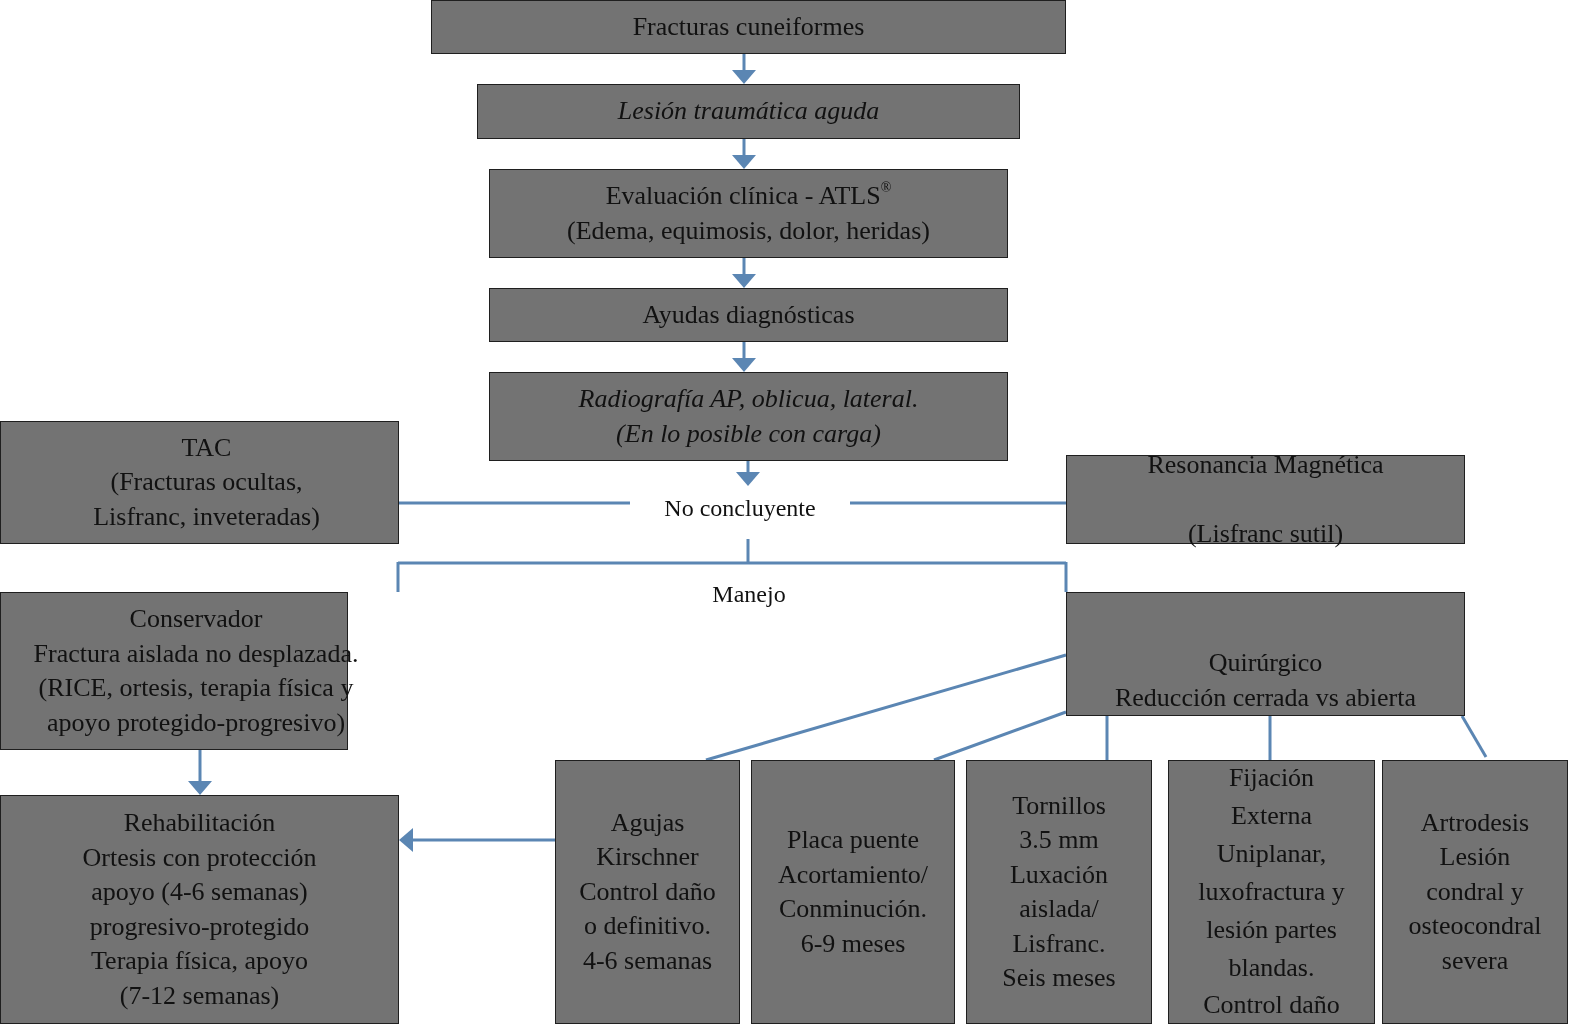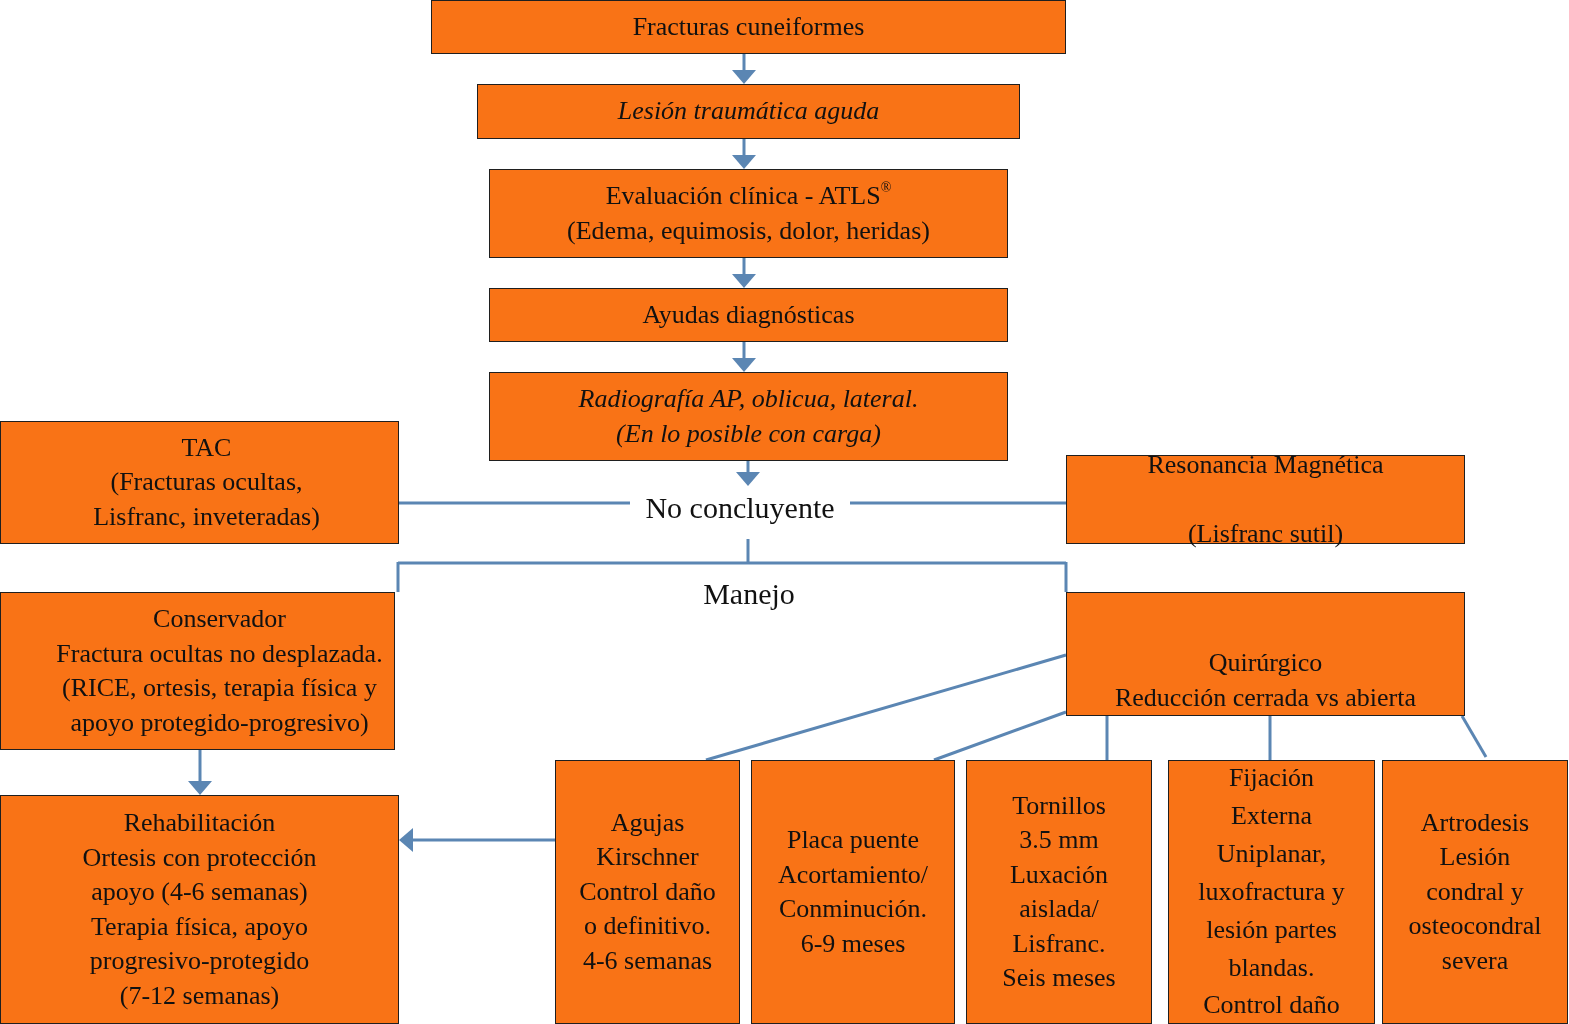--- a/index.html
+++ b/index.html
@@ -1,25 +1,25 @@
 <!DOCTYPE html>
 <html><head>
 <meta charset="utf-8">
 <style>
   html, body { margin: 0; padding: 0; background: #ffffff; }
   body { width: 1569px; height: 1024px; position: relative; overflow: hidden;
          font-family: "Liberation Serif", "DejaVu Serif", serif; color: #111; }
   #links { position: absolute; left: 0; top: 0; width: 1569px; height: 1024px; pointer-events: none; }
-  .box { position: absolute; box-sizing: border-box; background: #f97316;
+  .box { position: absolute; box-sizing: border-box; background: #737373;
          border: 1.6px solid #1f1f1f; display: flex; flex-direction: column;
          align-items: center; justify-content: center; text-align: center;
          font-size: 26px; line-height: 34.5px; }
   .box .ln { display: block; white-space: nowrap; }
   .italic { font-style: italic; }
-  .label { position: absolute; font-size: 30px; line-height: 34px; background: #ffffff;
+  .label { position: absolute; font-size: 24px; line-height: 34px; background: #ffffff;
            white-space: nowrap; text-align: center; }
   sup { font-size: 14px; vertical-align: top; line-height: 14px; position: relative; top: 2px; }
 </style>
 </head>
 <body>
 
 <svg id="links" xmlns="http://www.w3.org/2000/svg">
     <line x1="744" y1="54" x2="744" y2="72" stroke="#5b86b3" stroke-width="3"></line>
     <polygon points="732,70 756,70 744,84" fill="#5b86b3"></polygon>
     <line x1="744" y1="139" x2="744" y2="157" stroke="#5b86b3" stroke-width="3"></line>
@@ -77,38 +77,38 @@
 
 <div class="box" id="n-resonancia" style="left:1066px;top:455px;width:399px;height:89px;gap:34px;">
   <span class="ln">Resonancia Magnética</span>
   <span class="ln">(Lisfranc sutil)</span>
 </div>
 
 <div class="label" id="n-no_concluyente" style="left:630px;top:491px;width:220px;">No concluyente</div>
 
 <div class="label" id="n-manejo" style="left:680px;top:577px;width:138px;">Manejo</div>
 
-<div class="box" id="n-conservador" style="left:0px;top:592px;width:395px;height:158px;padding-left:44px;">
+<div class="box" id="n-conservador" style="left:0px;top:592px;width:348px;height:158px;padding-left:44px;">
   <span class="ln">Conservador</span>
-  <span class="ln">Fractura ocultas no desplazada.</span>
+  <span class="ln">Fractura aislada no desplazada.</span>
   <span class="ln">(RICE, ortesis, terapia física y</span>
   <span class="ln">apoyo protegido-progresivo)</span>
 </div>
 
 <div class="box" id="n-quirurgico" style="left:1066px;top:592px;width:399px;height:124px;justify-content:flex-end;">
   <span class="ln">Quirúrgico</span>
   <span class="ln">Reducción cerrada vs abierta</span>
 </div>
 
 <div class="box" id="n-rehabilitacion" style="left:0px;top:795px;width:399px;height:229px;">
   <span class="ln">Rehabilitación</span>
   <span class="ln">Ortesis con protección</span>
   <span class="ln">apoyo (4-6 semanas)</span>
+  <span class="ln">progresivo-protegido</span>
   <span class="ln">Terapia física, apoyo</span>
-  <span class="ln">progresivo-protegido</span>
   <span class="ln">(7-12 semanas)</span>
 </div>
 
 <div class="box" id="n-agujas" style="left:555px;top:760px;width:185px;height:264px;">
   <span class="ln">Agujas</span>
   <span class="ln">Kirschner</span>
   <span class="ln">Control daño</span>
   <span class="ln">o definitivo.</span>
   <span class="ln">4-6 semanas</span>
 </div>

